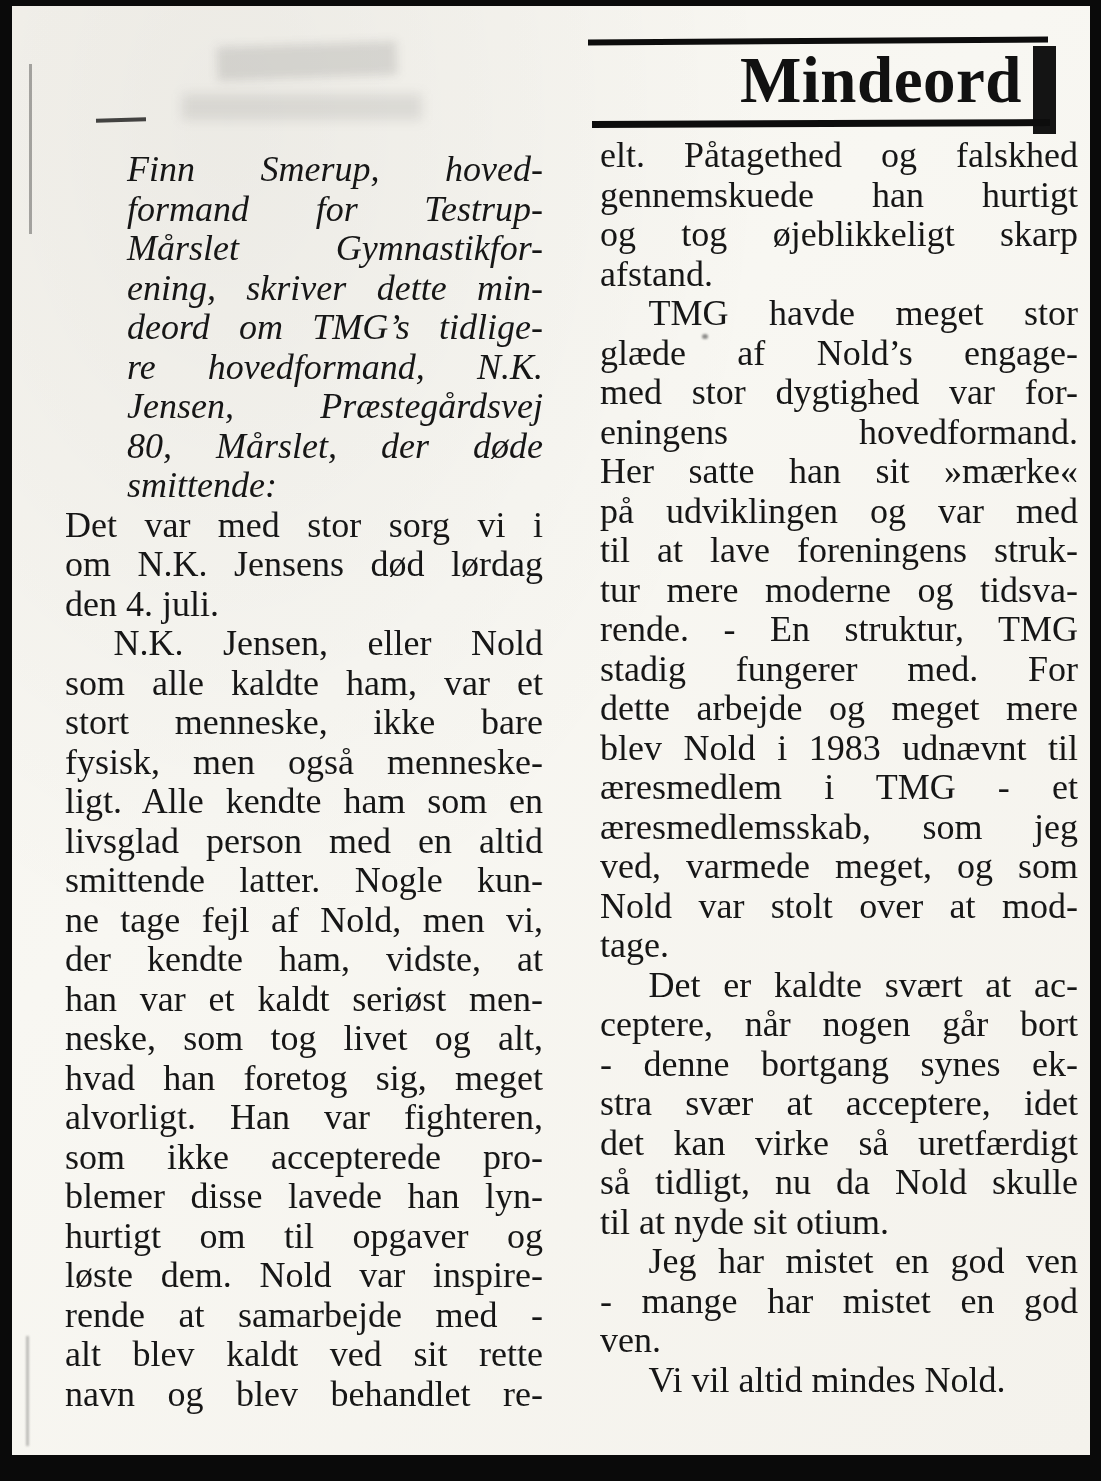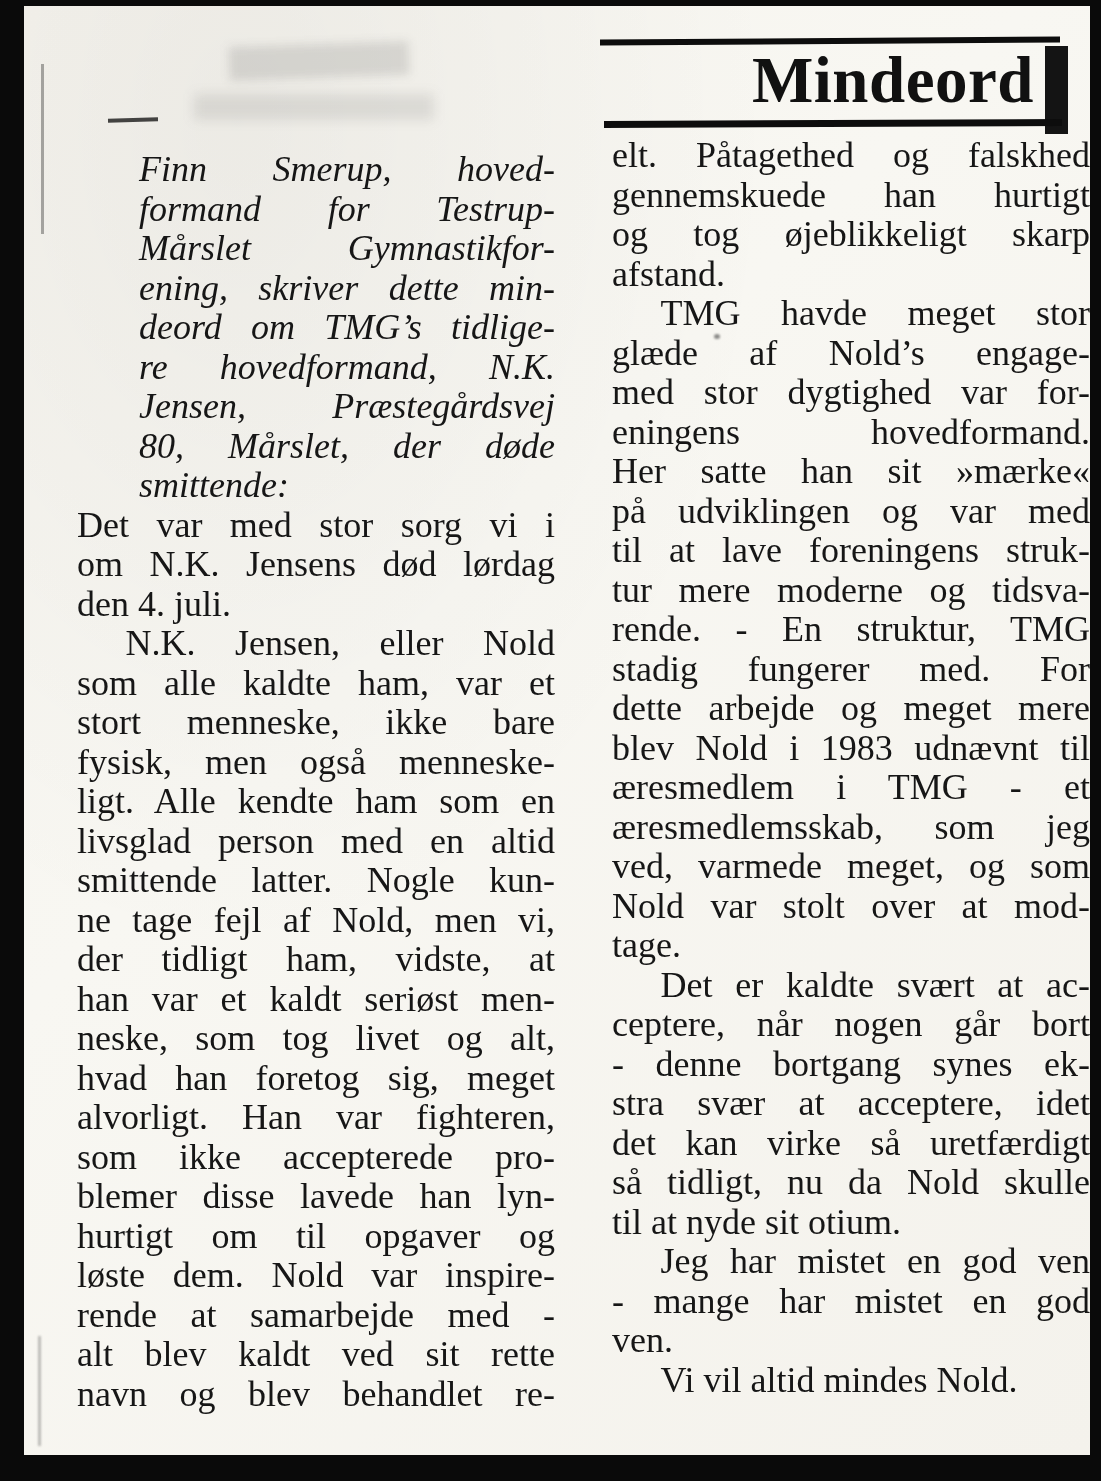--- a/index.html
+++ b/index.html
@@ -10,21 +10,20 @@
     position:relative;
     overflow:hidden;
   }
   .paper{
     position:absolute;
     left:12px;top:6px;right:11px;bottom:26px;
     background:
       radial-gradient(ellipse at 20% 8%, rgba(0,0,0,0.045), rgba(0,0,0,0) 45%),
       linear-gradient(135deg,#f6f4ee 0%,#f8f7f2 40%,#f4f2ec 100%);
     color:#161616;
-    margin-left:12px;
   }
   
   .masthead{position:absolute;left:576px;top:28px;width:470px;height:110px;}
   .rule{position:absolute;background:#0d0d0d;}
   .rule-top{left:0;top:4px;width:460px;height:6px;transform:rotate(-0.35deg);}
   .rule-bottom{left:4px;top:86px;width:458px;height:7px;transform:rotate(-0.25deg);}
   .head-title{
     position:absolute;right:36px;top:6px;
     font-size:65px;font-weight:bold;line-height:80px;
     letter-spacing:0.5px;color:#111;
@@ -93,21 +92,21 @@
       </div>
       <div class="block">
         <div class="line ind">N.K. Jensen, eller Nold</div>
         <div class="line">som alle kaldte ham, var et</div>
         <div class="line">stort menneske, ikke bare</div>
         <div class="line">fysisk, men også menneske-</div>
         <div class="line">ligt. Alle kendte ham som en</div>
         <div class="line">livsglad person med en altid</div>
         <div class="line">smittende latter. Nogle kun-</div>
         <div class="line">ne tage fejl af Nold, men vi,</div>
-        <div class="line">der tidligt ham, vidste, at</div>
+        <div class="line">der kendte ham, vidste, at</div>
         <div class="line">han var et kaldt seriøst men-</div>
         <div class="line">neske, som tog livet og alt,</div>
         <div class="line">hvad han foretog sig, meget</div>
         <div class="line">alvorligt. Han var fighteren,</div>
         <div class="line">som ikke accepterede pro-</div>
         <div class="line">blemer disse lavede han lyn-</div>
         <div class="line">hurtigt om til opgaver og</div>
         <div class="line">løste dem. Nold var inspire-</div>
         <div class="line">rende at samarbejde med -</div>
         <div class="line">alt blev kaldt ved sit rette</div>

